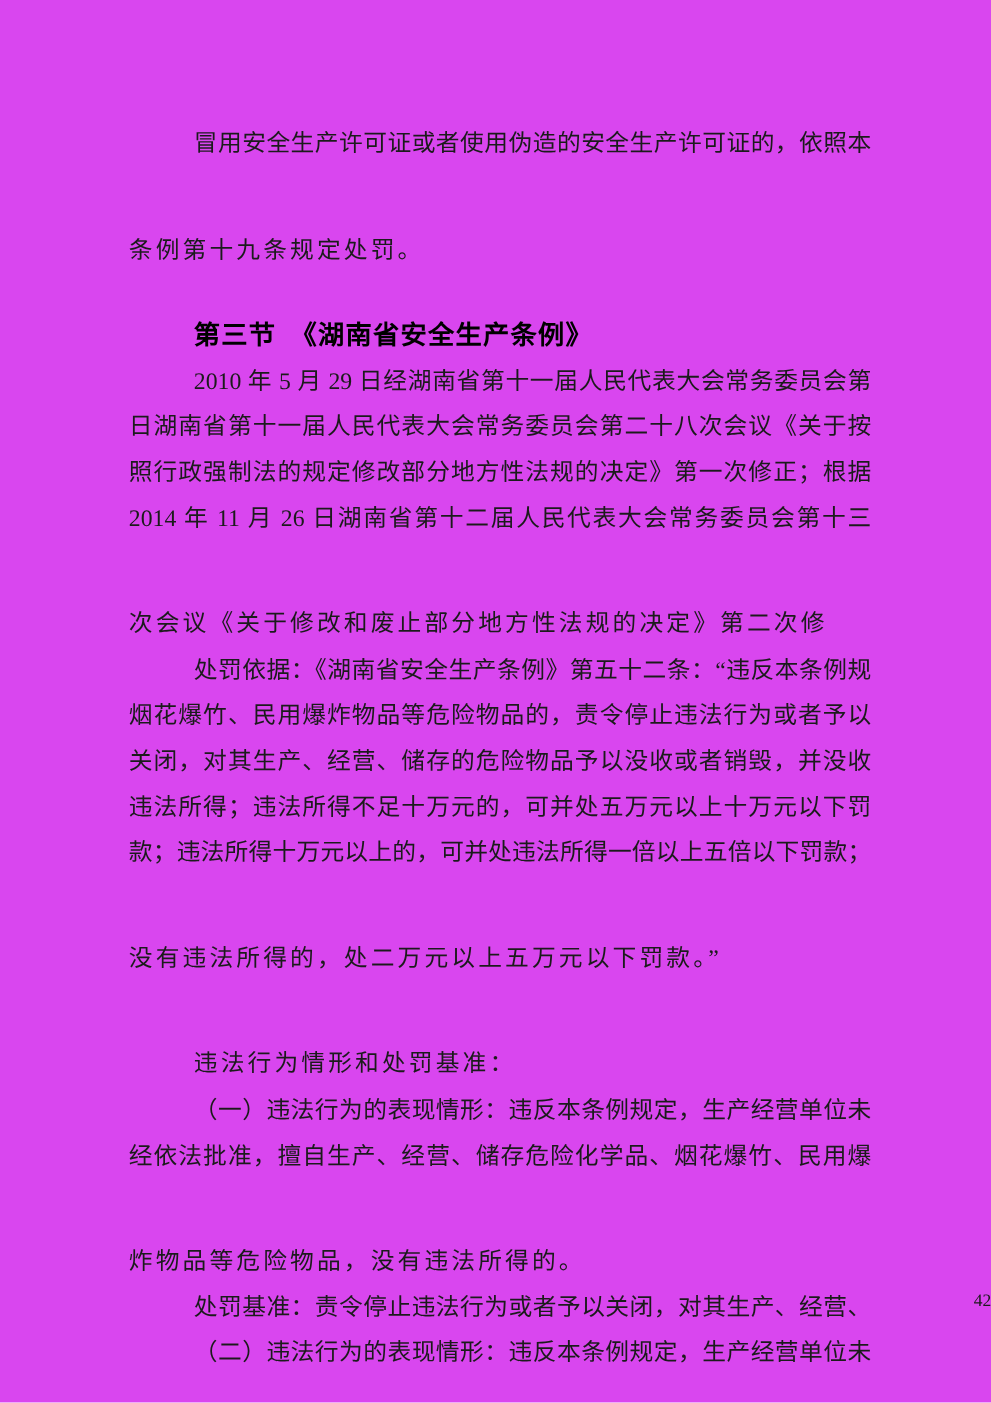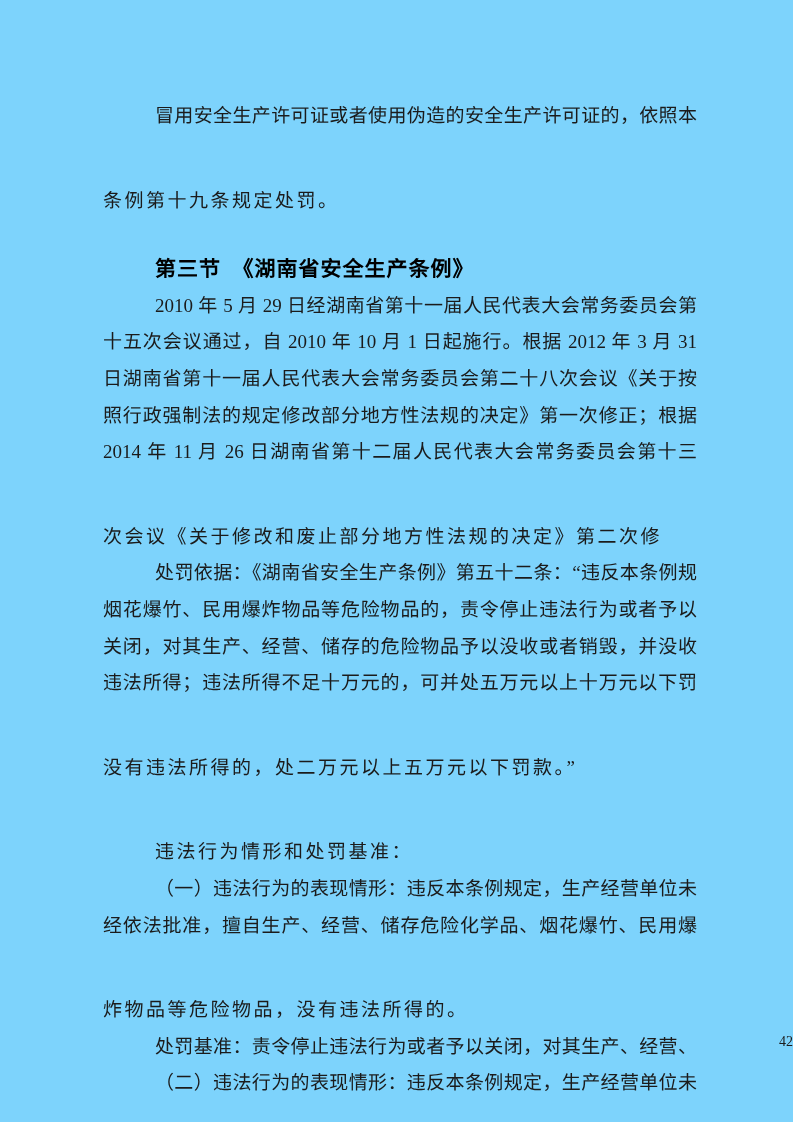--- a/index.html
+++ b/index.html
@@ -4,21 +4,21 @@
 <style>
   html, body {
     margin: 0;
     padding: 0;
     background: #ffffff;
   }
   .sheet {
     position: relative;
     width: 793px;
     height: 1122px;
-    background: #7dd3fc;
+    background: #d946ef;
     overflow: hidden;
     color: #1b1b1b;
     font-family: "Liberation Serif", "DejaVu Serif", serif;
   }
   .content {
     position: absolute;
     left: 103px;
     top: 98px;
     width: 594px;
   }
@@ -78,31 +78,31 @@
 
 <div class="sheet">
   <div class="content">
 
     <div class="line first j">冒用安全生产许可证或者使用伪造的安全生产许可证的，依照本</div>
     <div class="line end">条例第十九条规定处罚。</div>
 
     <div class="heading gap-before">第三节　《湖南省安全生产条例》</div>
 
     <div class="line first j">2010 年 5 月 29 日经湖南省第十一届人民代表大会常务委员会第</div>
-    <div class="line j">十五次会议通过，自 2010 年 10 月 1 日起施行。根据 2012 年 3 月 31</div>
     <div class="line j">日湖南省第十一届人民代表大会常务委员会第二十八次会议《关于按</div>
     <div class="line j">照行政强制法的规定修改部分地方性法规的决定》第一次修正；根据</div>
     <div class="line j">2014 年 11 月 26 日湖南省第十二届人民代表大会常务委员会第十三</div>
     <div class="line end">次会议《关于修改和废止部分地方性法规的决定》第二次修正。</div>
 
 
     <div class="line first j">处罚依据：《湖南省安全生产条例》第五十二条：“违反本条例规</div>
     <div class="line j">烟花爆竹、民用爆炸物品等危险物品的，责令停止违法行为或者予以</div>
     <div class="line j">关闭，对其生产、经营、储存的危险物品予以没收或者销毁，并没收</div>
     <div class="line j">违法所得；违法所得不足十万元的，可并处五万元以上十万元以下罚</div>
+    <div class="line j">款；违法所得十万元以上的，可并处违法所得一倍以上五倍以下罚款；</div>
     <div class="line end">没有违法所得的，处二万元以上五万元以下罚款。”</div>
 
     <div class="line first end">违法行为情形和处罚基准：</div>
 
     <div class="line first j">（一）违法行为的表现情形：违反本条例规定，生产经营单位未</div>
     <div class="line j">经依法批准，擅自生产、经营、储存危险化学品、烟花爆竹、民用爆</div>
     <div class="line end">炸物品等危险物品，没有违法所得的。</div>
 
     <div class="line first j">处罚基准：责令停止违法行为或者予以关闭，对其生产、经营、</div>
 

